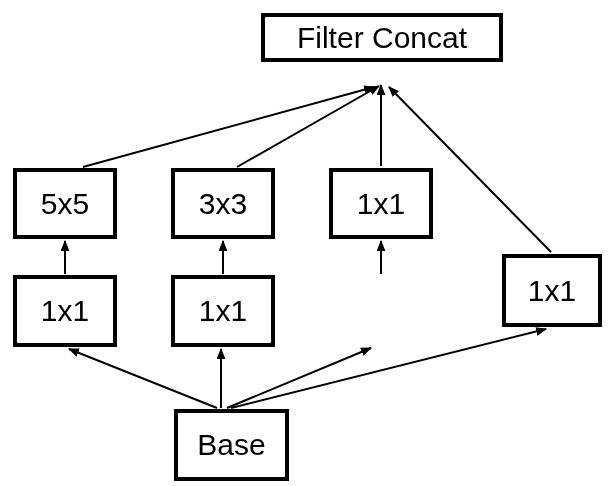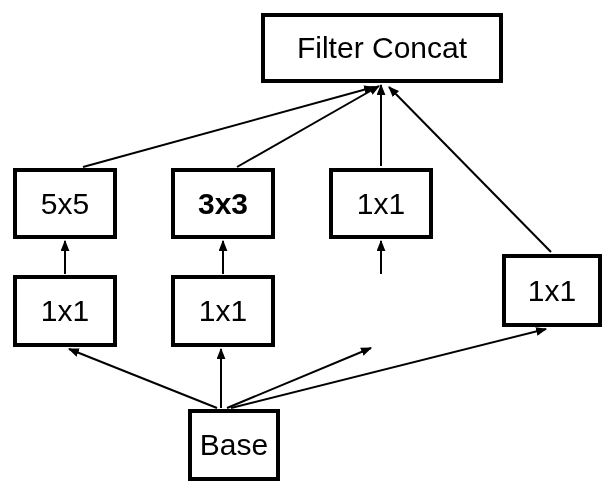--- a/index.html
+++ b/index.html
@@ -31,29 +31,29 @@
     box-sizing: border-box;
     border: 4px solid #000000;
     background: #ffffff;
     display: flex;
     align-items: center;
     justify-content: center;
     font-size: 30px;
     color: #000000;
     white-space: nowrap;
   }
-  .node-filter-concat { left: 261px; top: 13px;  width: 242px; height: 70px; justify-content: center; }
+  .node-filter-concat { left: 261px; top: 13px;  width: 242px; height: 49px; justify-content: center; }
   .node-conv-5x5     { left: 13px;  top: 168px; width: 104px; height: 71px; }
-  .node-conv-3x3     { left: 171px; top: 168px; width: 104px; height: 71px; font-weight: bold; }
+  .node-conv-3x3     { left: 171px; top: 168px; width: 104px; height: 71px; }
   .node-conv-1x1     { left: 329px; top: 168px; width: 104px; height: 71px; }
   .node-reduce-left  { left: 13px;  top: 275px; width: 104px; height: 72px; }
   .node-reduce-mid   { left: 171px; top: 275px; width: 104px; height: 72px; }
   .node-pool         { left: 330px; top: 275px; width: 103px; height: 71px; }
   .node-proj-right   { left: 502px; top: 254px; width: 100px; height: 73px; }
-  .node-base         { left: 188px; top: 409px; width: 92px; height: 72px; }
+  .node-base         { left: 174px; top: 409px; width: 115px; height: 72px; }
 </style>
 </head>
 <body>
 
 <div class="canvas">
 
   <svg class="edges-layer" width="609" height="486" viewBox="0 0 609 486" xmlns="http://www.w3.org/2000/svg">
     <defs>
       <marker id="arrow" viewBox="0 0 10 8" refX="9" refY="4" markerWidth="11" markerHeight="9" orient="auto" markerUnits="userSpaceOnUse">
         <path d="M0,0 L10,4 L0,8 z" fill="#000000"></path>

